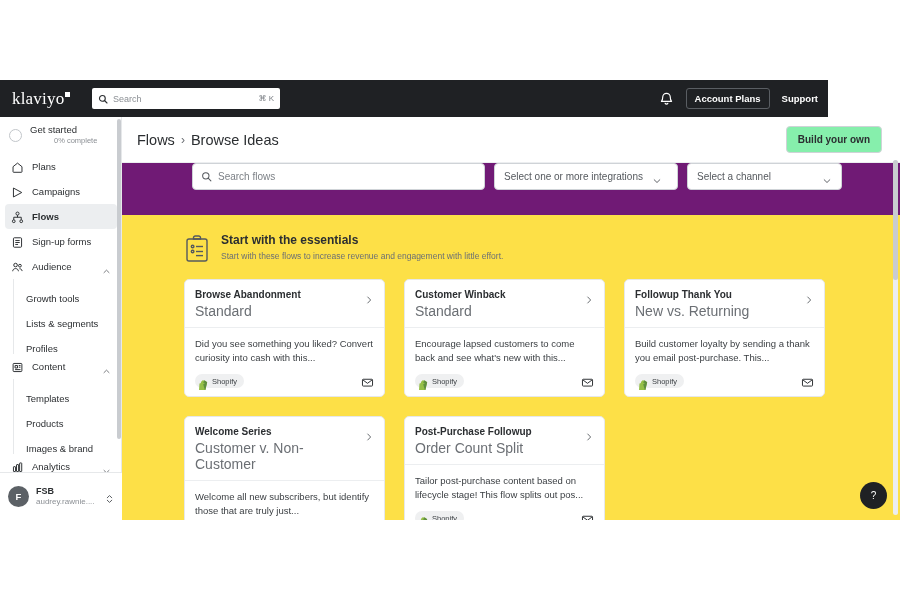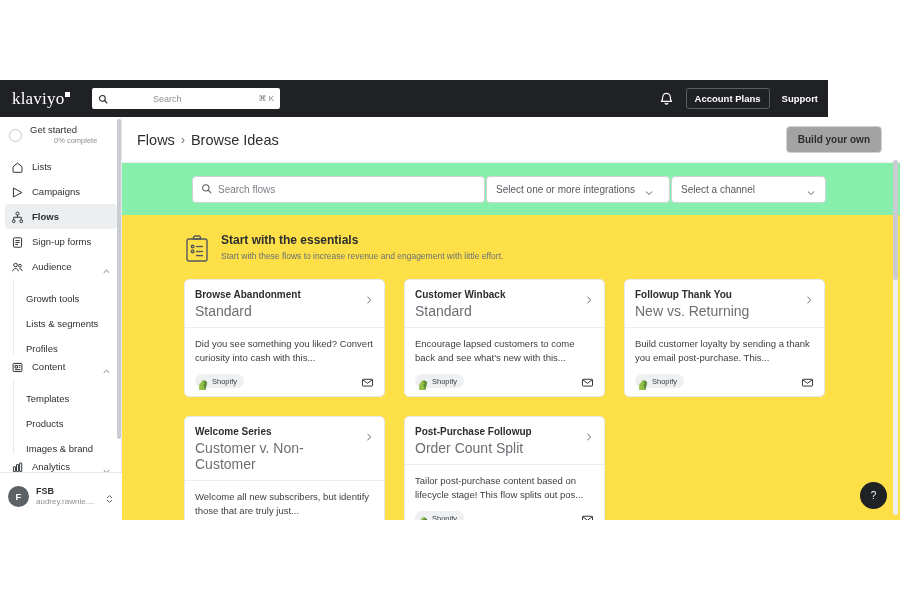--- a/index.html
+++ b/index.html
@@ -36,21 +36,21 @@
     user-select: none;
   }
   .brand-sq {
     display: inline-block;
     width: 5px; height: 5px;
     background: #ffffff;
     position: relative;
     top: -7px; left: 1px;
   }
   .gsearch {
-    position: absolute; left: 92px; top: 88px; gap: 40px;
+    position: absolute; left: 92px; top: 88px;
   }
   .gsearch {
     position: absolute; left: 92px; top: 8px;
     width: 188px; height: 21px;
     background: #ffffff;
     border-radius: 2px;
     display: flex; align-items: center;
     padding: 0 6px;
   }
   .gsearch svg { width: 10px; height: 10px; flex: 0 0 auto; }
@@ -186,35 +186,35 @@
   .crumb {
     font-size: 14.5px; color: #2b2e31;
     display: flex; align-items: center; gap: 6px;
   }
   .crumb .sep { color: #6b6f74; font-size: 12px; }
   .crumb .c1 { cursor: pointer; }
   .crumb .c2 { cursor: pointer; }
   .build-btn {
     margin-left: auto;
     border: 1px solid #cfd3d7;
-    background: #a3a3a3;
+    background: #86efac;
     border-radius: 4px;
     font-size: 10px; font-weight: bold; color: #2b2e31;
     padding: 7px 11px;
     cursor: pointer;
     font-family: "Liberation Sans", sans-serif;
   }
 
   .filterbar {
     height: 53px;
-    background: #86efac;
+    background: #701a75;
     border-top: 1px solid #eceef0;
-    display: flex; align-items: center;
+    display: flex; align-items: flex-start;
     padding-left: 70px;
-    gap: 1px;
+    gap: 9px;
   }
   .f-search {
     width: 293px; height: 27px;
     border: 1px solid #cfd3d7; border-radius: 4px;
     display: flex; align-items: center; padding: 0 8px;
     background: #ffffff;
   }
   .f-search svg { width: 11px; height: 11px; flex: 0 0 auto; }
   .f-search .ph { margin-left: 6px; font-size: 10px; color: #7c8086; }
   .f-select {
@@ -351,21 +351,21 @@
           <span class="gs-sub" style="display:block">0% complete</span>
         </span>
       </div>
 
       <div class="nav-item">
         <span class="ic">
           <svg viewBox="0 0 16 16" fill="none" stroke="#2b2e31" stroke-width="1.2" stroke-linejoin="round">
             <path d="M2.5 7 8 2.6 13.5 7v6.2a.7.7 0 0 1-.7.7H3.2a.7.7 0 0 1-.7-.7Z"></path>
           </svg>
         </span>
-        <span class="lbl">Lists</span>
+        <span class="lbl">Plans</span>
       </div>
 
       <div class="nav-item">
         <span class="ic">
           <svg viewBox="0 0 16 16" fill="none" stroke="#2b2e31" stroke-width="1.2" stroke-linejoin="round">
             <path d="M3 2.5 13.2 8 3 13.5Z"></path>
           </svg>
         </span>
         <span class="lbl">Campaigns</span>
       </div>

